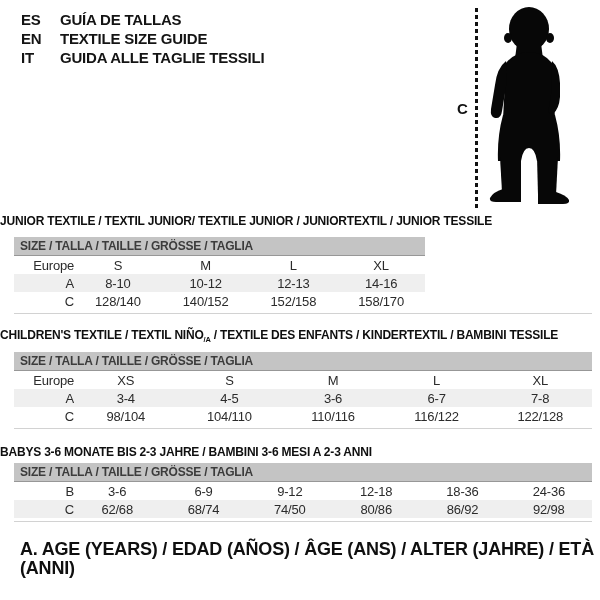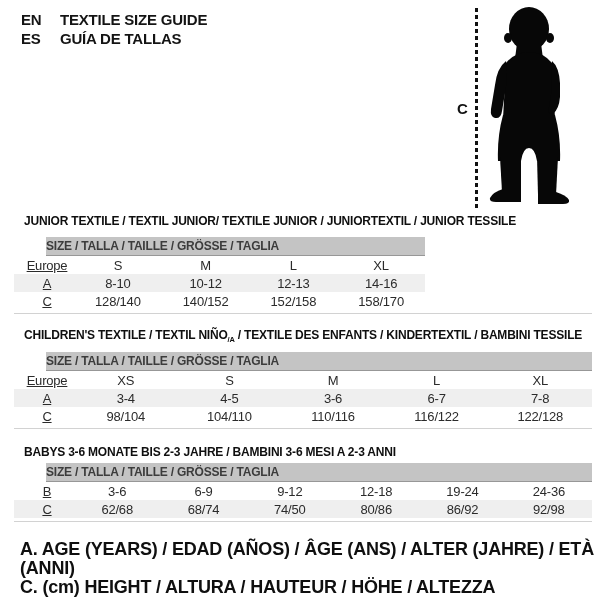--- a/index.html
+++ b/index.html
@@ -16,51 +16,55 @@
   .figure-block { position:absolute; left:450px; top:0; width:150px; height:216px; }
   .c-label { position:absolute; left:7px; top:100px; font-weight:bold; font-size:15px; color:#111; }
   .dash-line { position:absolute; left:25px; top:8px; height:202px; width:3px;
     background:repeating-linear-gradient(to bottom,#111 0 4px,transparent 4px 7px); }
   .baby { position:absolute; left:35px; top:5px; }
   
   .tbl-section { position:absolute; left:0; width:600px; }
   .s1 { top:214px; height:108px; }
   .s2 { top:328px; height:108px; }
   .s3 { top:430px; height:100px; }
-  .tbl-title { margin-left:24px; margin-right:8px; font-weight:bold; font-size:12px; line-height:15px; color:#0f0f0f; }
+  .tbl-title { margin-right:8px; font-weight:bold; font-size:12px; line-height:15px; color:#0f0f0f; }
   .tbl-wrap { position:absolute; left:14px; }
   .s1 .tbl-wrap { top:23px; width:411px; }
   .s2 .tbl-wrap { top:24px; width:578px; }
   .s3 .tbl-wrap { top:33px; width:578px; }
   .size-bar { height:19px; line-height:19px; background:#c4c4c4; border-bottom:1px solid #979797;
-    color:#3c3c3c; font-weight:bold; font-size:12px; box-sizing:border-box;margin-left:32px; }
+    color:#3c3c3c; font-weight:bold; font-size:12px; padding-left:6px; box-sizing:border-box; }
   table { border-collapse:collapse; table-layout:fixed; width:100%; }
   col.lblcol { width:60px; }
   td { height:18px; font-size:13px; color:#2b2b2b; text-align:center; padding:0; overflow:hidden; }
-  td.lbl { text-align:center; padding-left:6px;text-decoration:underline; }
+  td.lbl { text-align:right; padding-left:6px; }
   tr.shaded { background:#efefef; }
   .rule { position:absolute; left:14px; width:578px; height:1px; background:#d2d2d2; }
   .s1 .rule { top:99px; } .s2 .rule { top:100px; } .s3 .rule { top:91px; }
   sub { font-size:0.62em; }
   
   .footnotes { position:absolute; left:20px; top:540px; font-weight:bold; font-size:18px; line-height:19px; color:#0f0f0f; }
 </style>
 </head>
 <body>
 
 <div class="page">
 
   <div class="lang-block">
+      <div class="lang-row">
+        <span class="lang-code">ES</span>
+        <span>GUÍA DE TALLAS</span>
+      </div>
       <div class="lang-row">
         <span class="lang-code">EN</span>
         <span>TEXTILE SIZE GUIDE</span>
       </div>
       <div class="lang-row">
-        <span class="lang-code">ES</span>
-        <span>GUÍA DE TALLAS</span>
+        <span class="lang-code">IT</span>
+        <span>GUIDA ALLE TAGLIE TESSILI</span>
       </div>
     </div>
 
   <div class="figure-block">
     <span class="c-label">C</span>
     <div class="dash-line"></div>
     <svg class="baby" viewBox="0 0 90 200" width="90" height="200" aria-hidden="true">
       <g fill="#070707">
         <ellipse cx="44" cy="24" rx="20" ry="22"></ellipse>
         <ellipse cx="23" cy="33" rx="4" ry="5"></ellipse>
@@ -176,36 +180,35 @@
             <col>
             <col>
           </colgroup>
         <tbody>
             <tr>
               <td class="lbl">B</td>
               <td>3-6</td>
               <td>6-9</td>
               <td>9-12</td>
               <td>12-18</td>
-              <td>19-24</td>
+              <td>18-36</td>
               <td>24-36</td>
             </tr>
             <tr class="shaded">
               <td class="lbl">C</td>
               <td>62/68</td>
               <td>68/74</td>
               <td>74/50</td>
               <td>80/86</td>
               <td>86/92</td>
               <td>92/98</td>
             </tr>
           </tbody>
       </table>
     </div>
     <div class="rule"></div>
   </section>
 
   <div class="footnotes">
       <div>A. AGE (YEARS) / EDAD (AÑOS) / ÂGE (ANS) / ALTER (JAHRE) / ETÀ (ANNI)</div>
-      <div>C. (cm) HEIGHT / ALTURA / HAUTEUR / HÖHE / ALTEZZA</div>
     </div>
 
 </div>
 
 </body></html>

